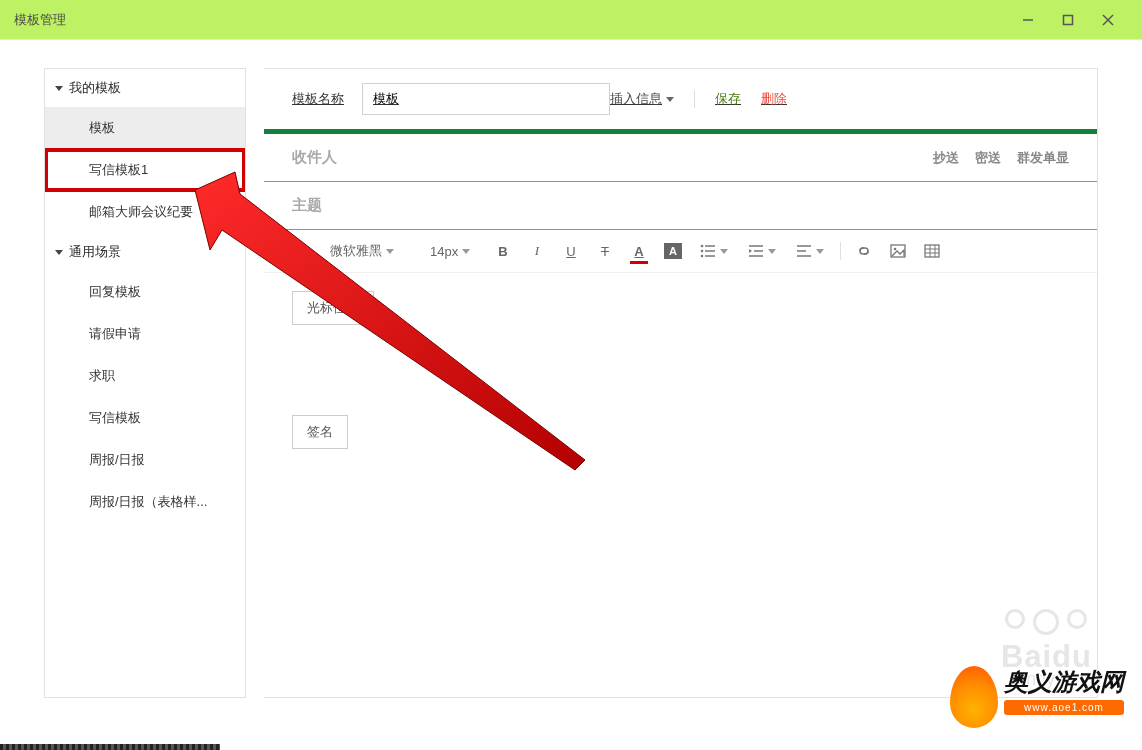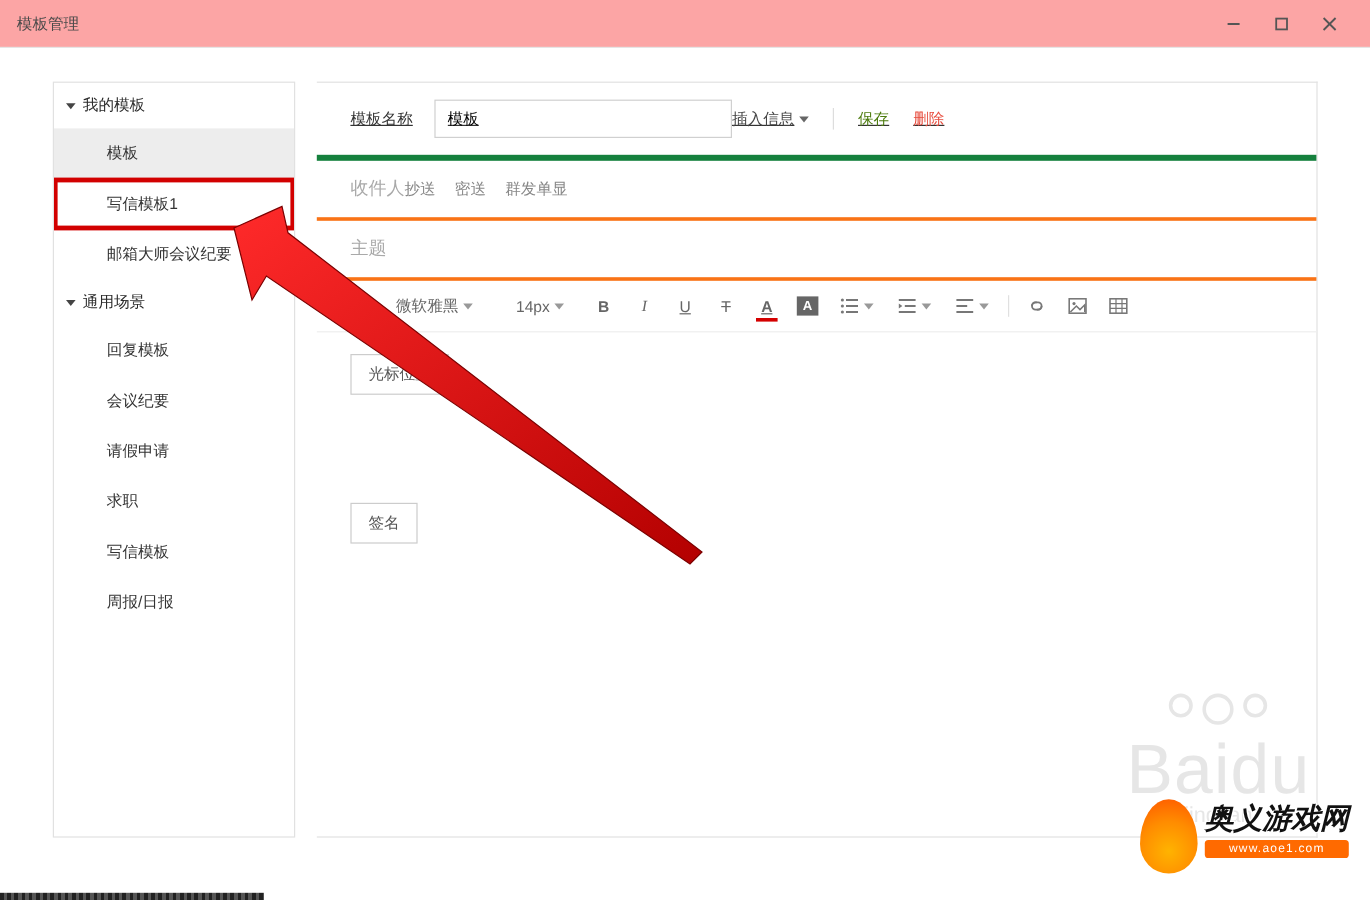--- a/index.html
+++ b/index.html
@@ -8,21 +8,21 @@
     font-size: 13px;
     color: #333;
     background: #fff;
     width: 1142px;
     height: 750px;
     overflow: hidden;
     position: relative;
   }
   .titlebar {
     height: 40px;
-    background: #fca5a5;
+    background: #bef264;
     border-bottom: 1px solid #e5e5e5;
     display: flex;
     align-items: center;
     padding: 0 14px;
     justify-content: space-between;
   }
   .titlebar .title { font-size: 13px; color: #4a4a4a; }
   .titlebar .controls { display:flex; gap: 0; }
   .tb-btn { width: 40px; height: 40px; display:flex; align-items:center; justify-content:center; color:#555; cursor:pointer;}
   .tb-btn svg { width:12px; height:12px; }
@@ -90,26 +90,28 @@
     font-size:13px;
   }
   .topbar .right { display:flex; align-items:center; gap:20px;}
   .insert { color:#444; cursor:pointer; display:flex; align-items:center; gap:4px;}
   .insert .dd { width:0;height:0;border-left:4px solid transparent;border-right:4px solid transparent;border-top:5px solid #666;}
   .vsep { width:1px; height:18px; background:#ddd; }
   .save { color:#4d7c0f; cursor:pointer;}
   .delete { color:#e74b3c; cursor:pointer;}
 
   .field-row {
-    border-bottom:3px solid #f97316;
+    border-bottom:1px solid #f97316;
     padding: 14px 28px;
     display:flex;
     align-items:center;
+    justify-content:space-between;
     color:#a9a9a9;
     font-size:15px;
+    font-weight:bold;
   }
   .field-row .actions { display:flex; gap:16px; font-size:13px; color:#888;}
   .field-row .actions span { cursor:pointer; }
 
   .toolbar {
     border-bottom:1px solid #eee;
     padding: 10px 28px;
     display:flex;
     align-items:center;
     gap:12px;
@@ -137,21 +139,21 @@
   
   .watermark {
     position:absolute;
     right:50px;
     bottom:60px;
     color:#e6e6e6;
     text-align:center;
     font-family: Arial, sans-serif;
     pointer-events:none;
   }
-  .watermark .big { font-size:58px; font-weight:normal; letter-spacing:1px;}
+  .watermark .big { font-size:31px; font-weight:bold; letter-spacing:1px;}
   .watermark .sub { font-size:18px; margin-top:-6px;}
   .watermark .circles { display:flex; justify-content:center; gap:8px; margin-bottom:4px;}
   .watermark .circles span { width:20px;height:20px;border-radius:50%;border:3px solid #e6e6e6;}
   .watermark .circles span.mid { width:26px;height:26px;}
 
   
   .logo {
     position:absolute;
     right:0;
     bottom:12px;
@@ -228,25 +230,25 @@
     </div>
     <div class="item active">模板</div>
     <div class="item highlight">写信模板1</div>
     <div class="item">邮箱大师会议纪要</div>
 
     <div class="cat">
       <span class="chev"></span>
       <span>通用场景</span>
     </div>
     <div class="item">回复模板</div>
-    <div class="item">会议纪要</div>
     <div class="item">请假申请</div>
     <div class="item">求职</div>
     <div class="item">写信模板</div>
     <div class="item">周报/日报</div>
+    <div class="item">周报/日报（表格样...</div>
   </div>
 
   <div class="content">
     <div class="topbar">
       <div class="left">
         <span>模板名称</span>
         <input class="name-input" value="模板" style="">
       </div>
       <div class="right">
         <span class="insert">

